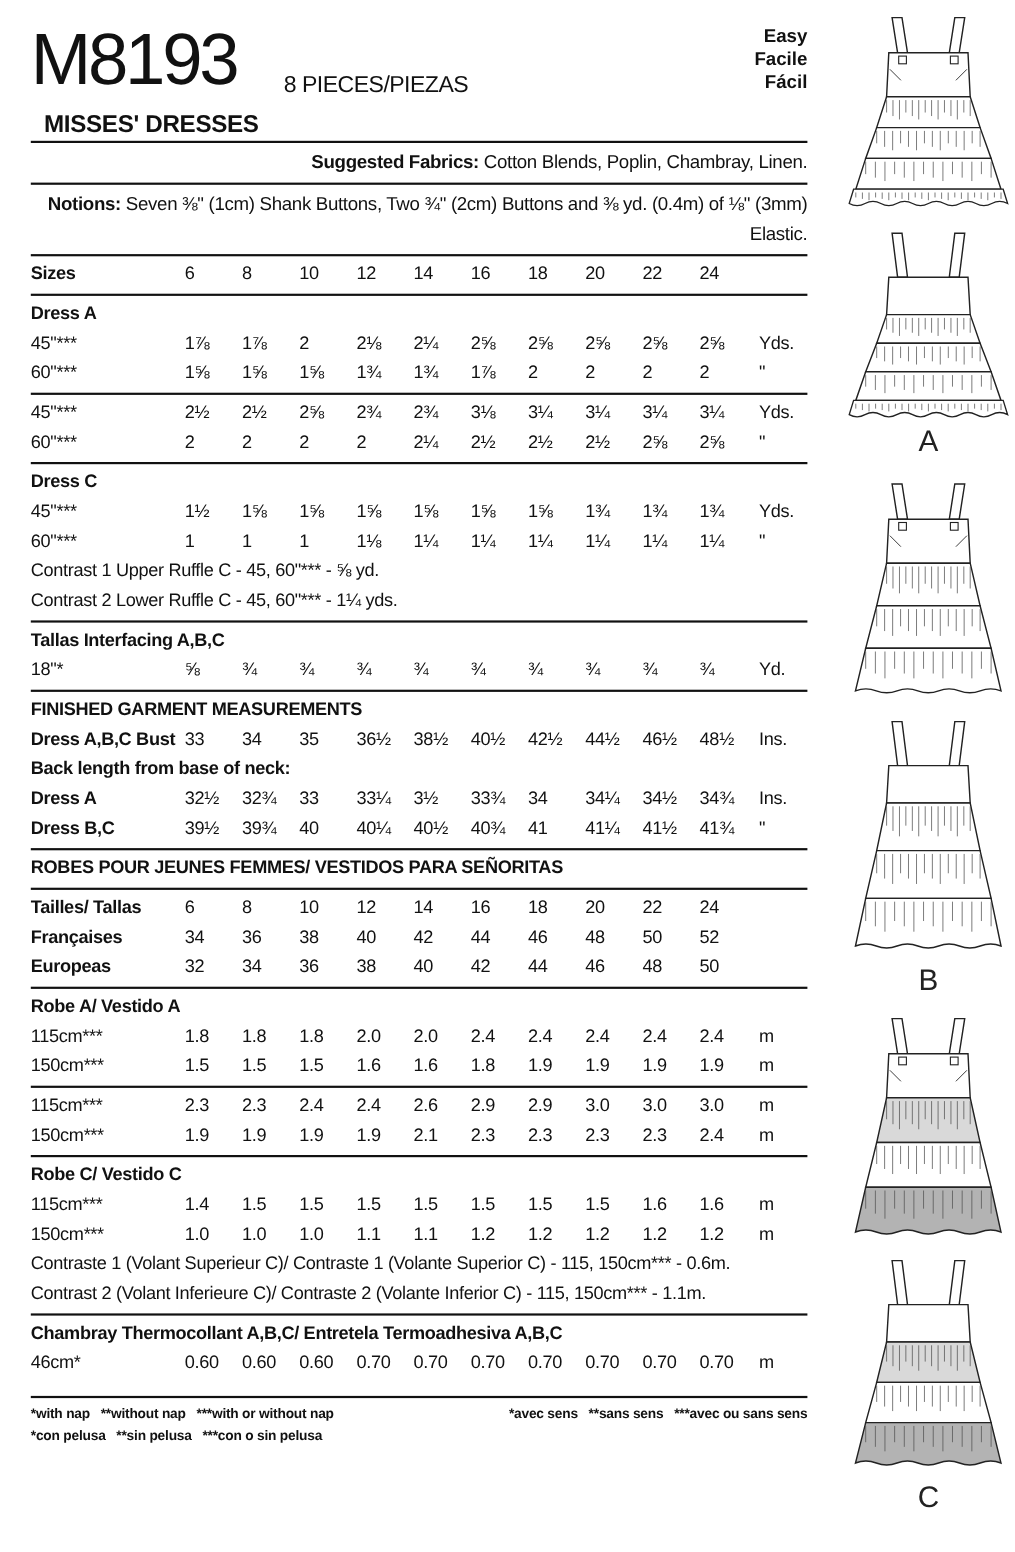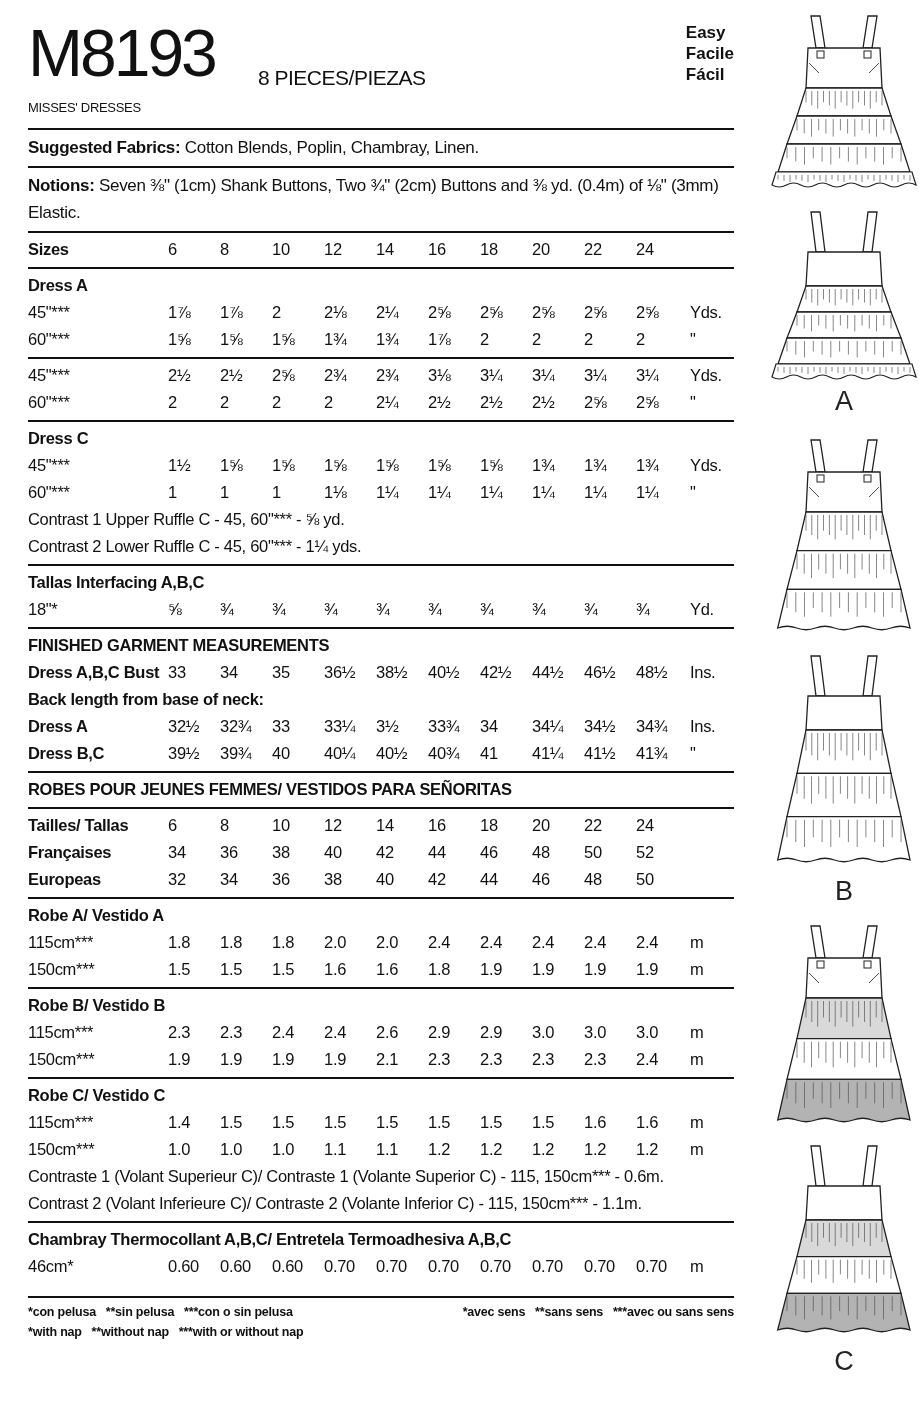--- a/index.html
+++ b/index.html
@@ -6,24 +6,24 @@
   body{
     width:923px;height:1411px;position:relative;background:#fff;color:#111;
     font-family:"Liberation Sans","DejaVu Sans",sans-serif;
     -webkit-font-smoothing:antialiased;overflow:hidden;
   }
   .content{position:absolute;left:28px;top:12px;width:706px;}
   
   .hdr{position:relative;height:112px;}
   .h-num{position:absolute;left:0;top:8px;font-size:66px;font-weight:400;letter-spacing:-3px;line-height:1;}
   .h-pieces{position:absolute;left:230px;top:54px;font-size:21px;letter-spacing:-0.5px;}
-  .h-diff{position:absolute;right:0;top:10px;font-weight:700;font-size:17px;line-height:21px;}
-  .h-title{position:absolute;left:0;top:88px;font-size:13px;font-weight:400;letter-spacing:-0.3px;}
+  .h-diff{position:absolute;right:0;top:10px;text-align:right;font-weight:700;font-size:17px;line-height:21px;}
+  .h-title{position:absolute;left:12px;top:88px;font-size:22px;font-weight:700;letter-spacing:-0.3px;}
   .rule{border-top:2.2px solid #111;margin:4px 0 3px 0;}
-  .infoline{font-size:17px;line-height:27px;letter-spacing:-0.3px;padding:1px 0;}
+  .infoline{font-size:17px;line-height:27px;letter-spacing:-0.3px;padding:1px 0;text-align:right;}
   .infoline .b{font-weight:700;}
   
   .trow{display:grid;grid-template-columns:140px repeat(10,52px) 1fr;align-items:baseline;
         font-size:16.5px;line-height:27px;letter-spacing:-0.3px;}
   .trow .lab{white-space:nowrap;}
   .trow.boldlab .lab{font-weight:700;}
   .trow .c{white-space:nowrap;}
   .trow .unit{white-space:nowrap;padding-left:2px;}
   .trow.sect{display:block;font-weight:700;}
   .trow.head{display:block;font-weight:700;}
@@ -298,21 +298,20 @@
         <span class="c">1.6</span>
         <span class="c">1.6</span>
         <span class="c">1.8</span>
         <span class="c">1.9</span>
         <span class="c">1.9</span>
         <span class="c">1.9</span>
         <span class="c">1.9</span>
         <span class="unit">m</span>
       </div>
       <div class="rule"></div>
-      <div class="trow sect">Robe B/ Vestido B</div>
       <div class="trow">
         <span class="lab">115cm***</span>
         <span class="c">2.3</span>
         <span class="c">2.3</span>
         <span class="c">2.4</span>
         <span class="c">2.4</span>
         <span class="c">2.6</span>
         <span class="c">2.9</span>
         <span class="c">2.9</span>
         <span class="c">3.0</span>
@@ -381,22 +380,22 @@
         <span class="c">0.70</span>
         <span class="c">0.70</span>
         <span class="unit">m</span>
       </div>
     </div>
 
   <div class="fnwrap">
     <div class="fnrule"></div>
     <div class="fnrow">
       <div>
+        <div class="fn">*with nap   **without nap   ***with or without nap</div>
         <div class="fn">*con pelusa   **sin pelusa   ***con o sin pelusa</div>
-        <div class="fn">*with nap   **without nap   ***with or without nap</div>
       </div>
       <div class="fn">*avec sens   **sans sens   ***avec ou sans sens</div>
     </div>
   </div>
 
 </div>
 
 <div class="figs">
   <div class="fig" style="top:12px">
       <svg width="150" height="186" viewBox="0 0 150 186" xmlns="http://www.w3.org/2000/svg">

